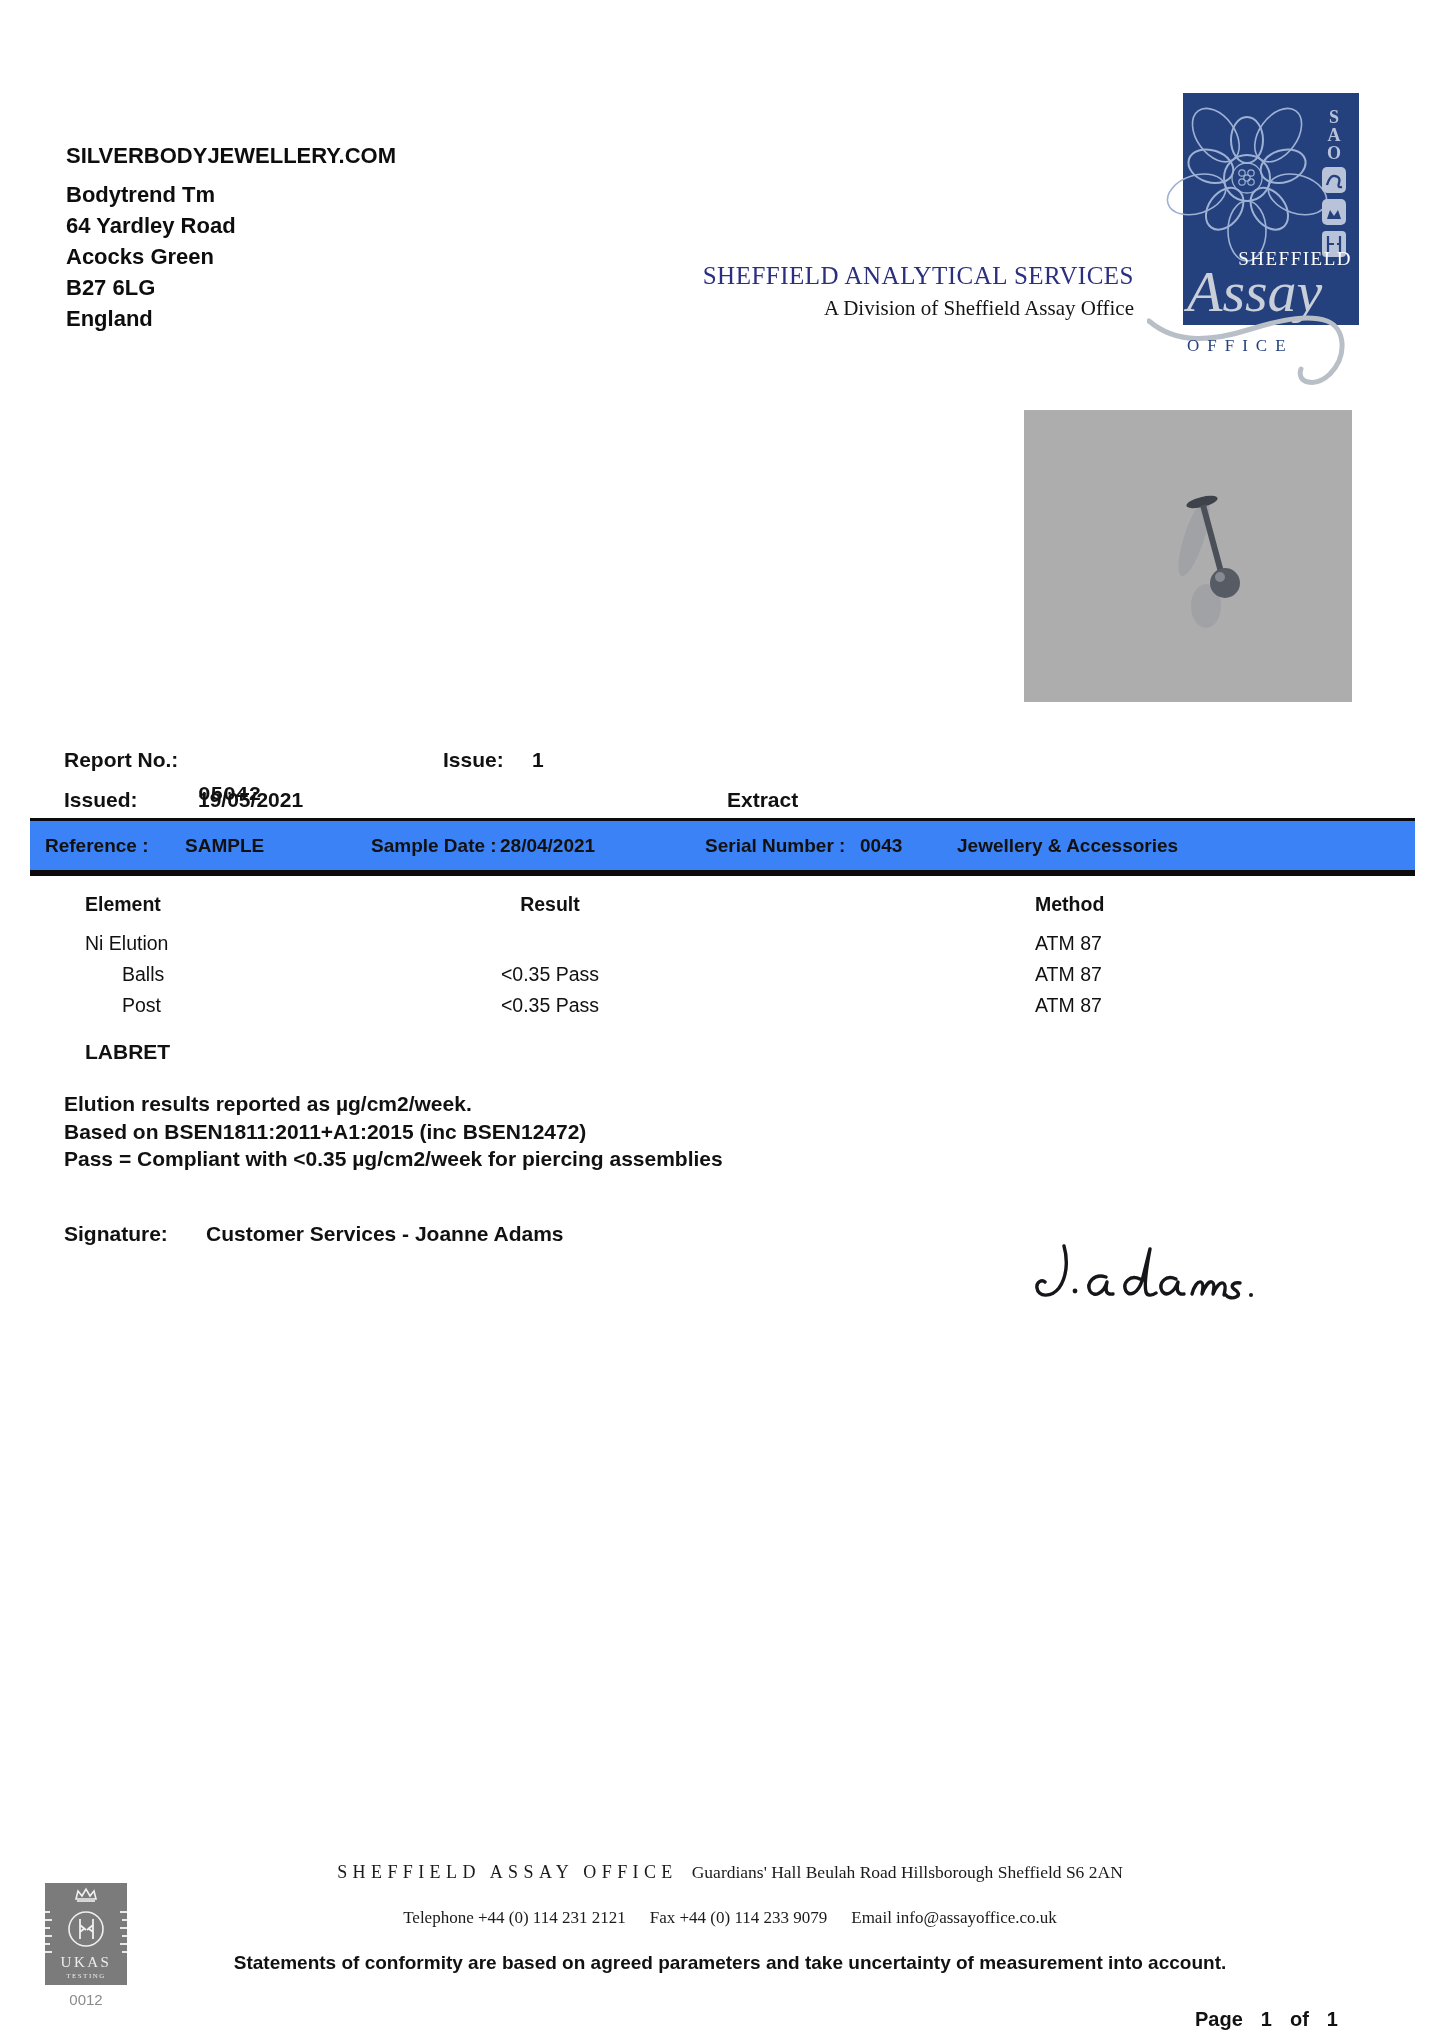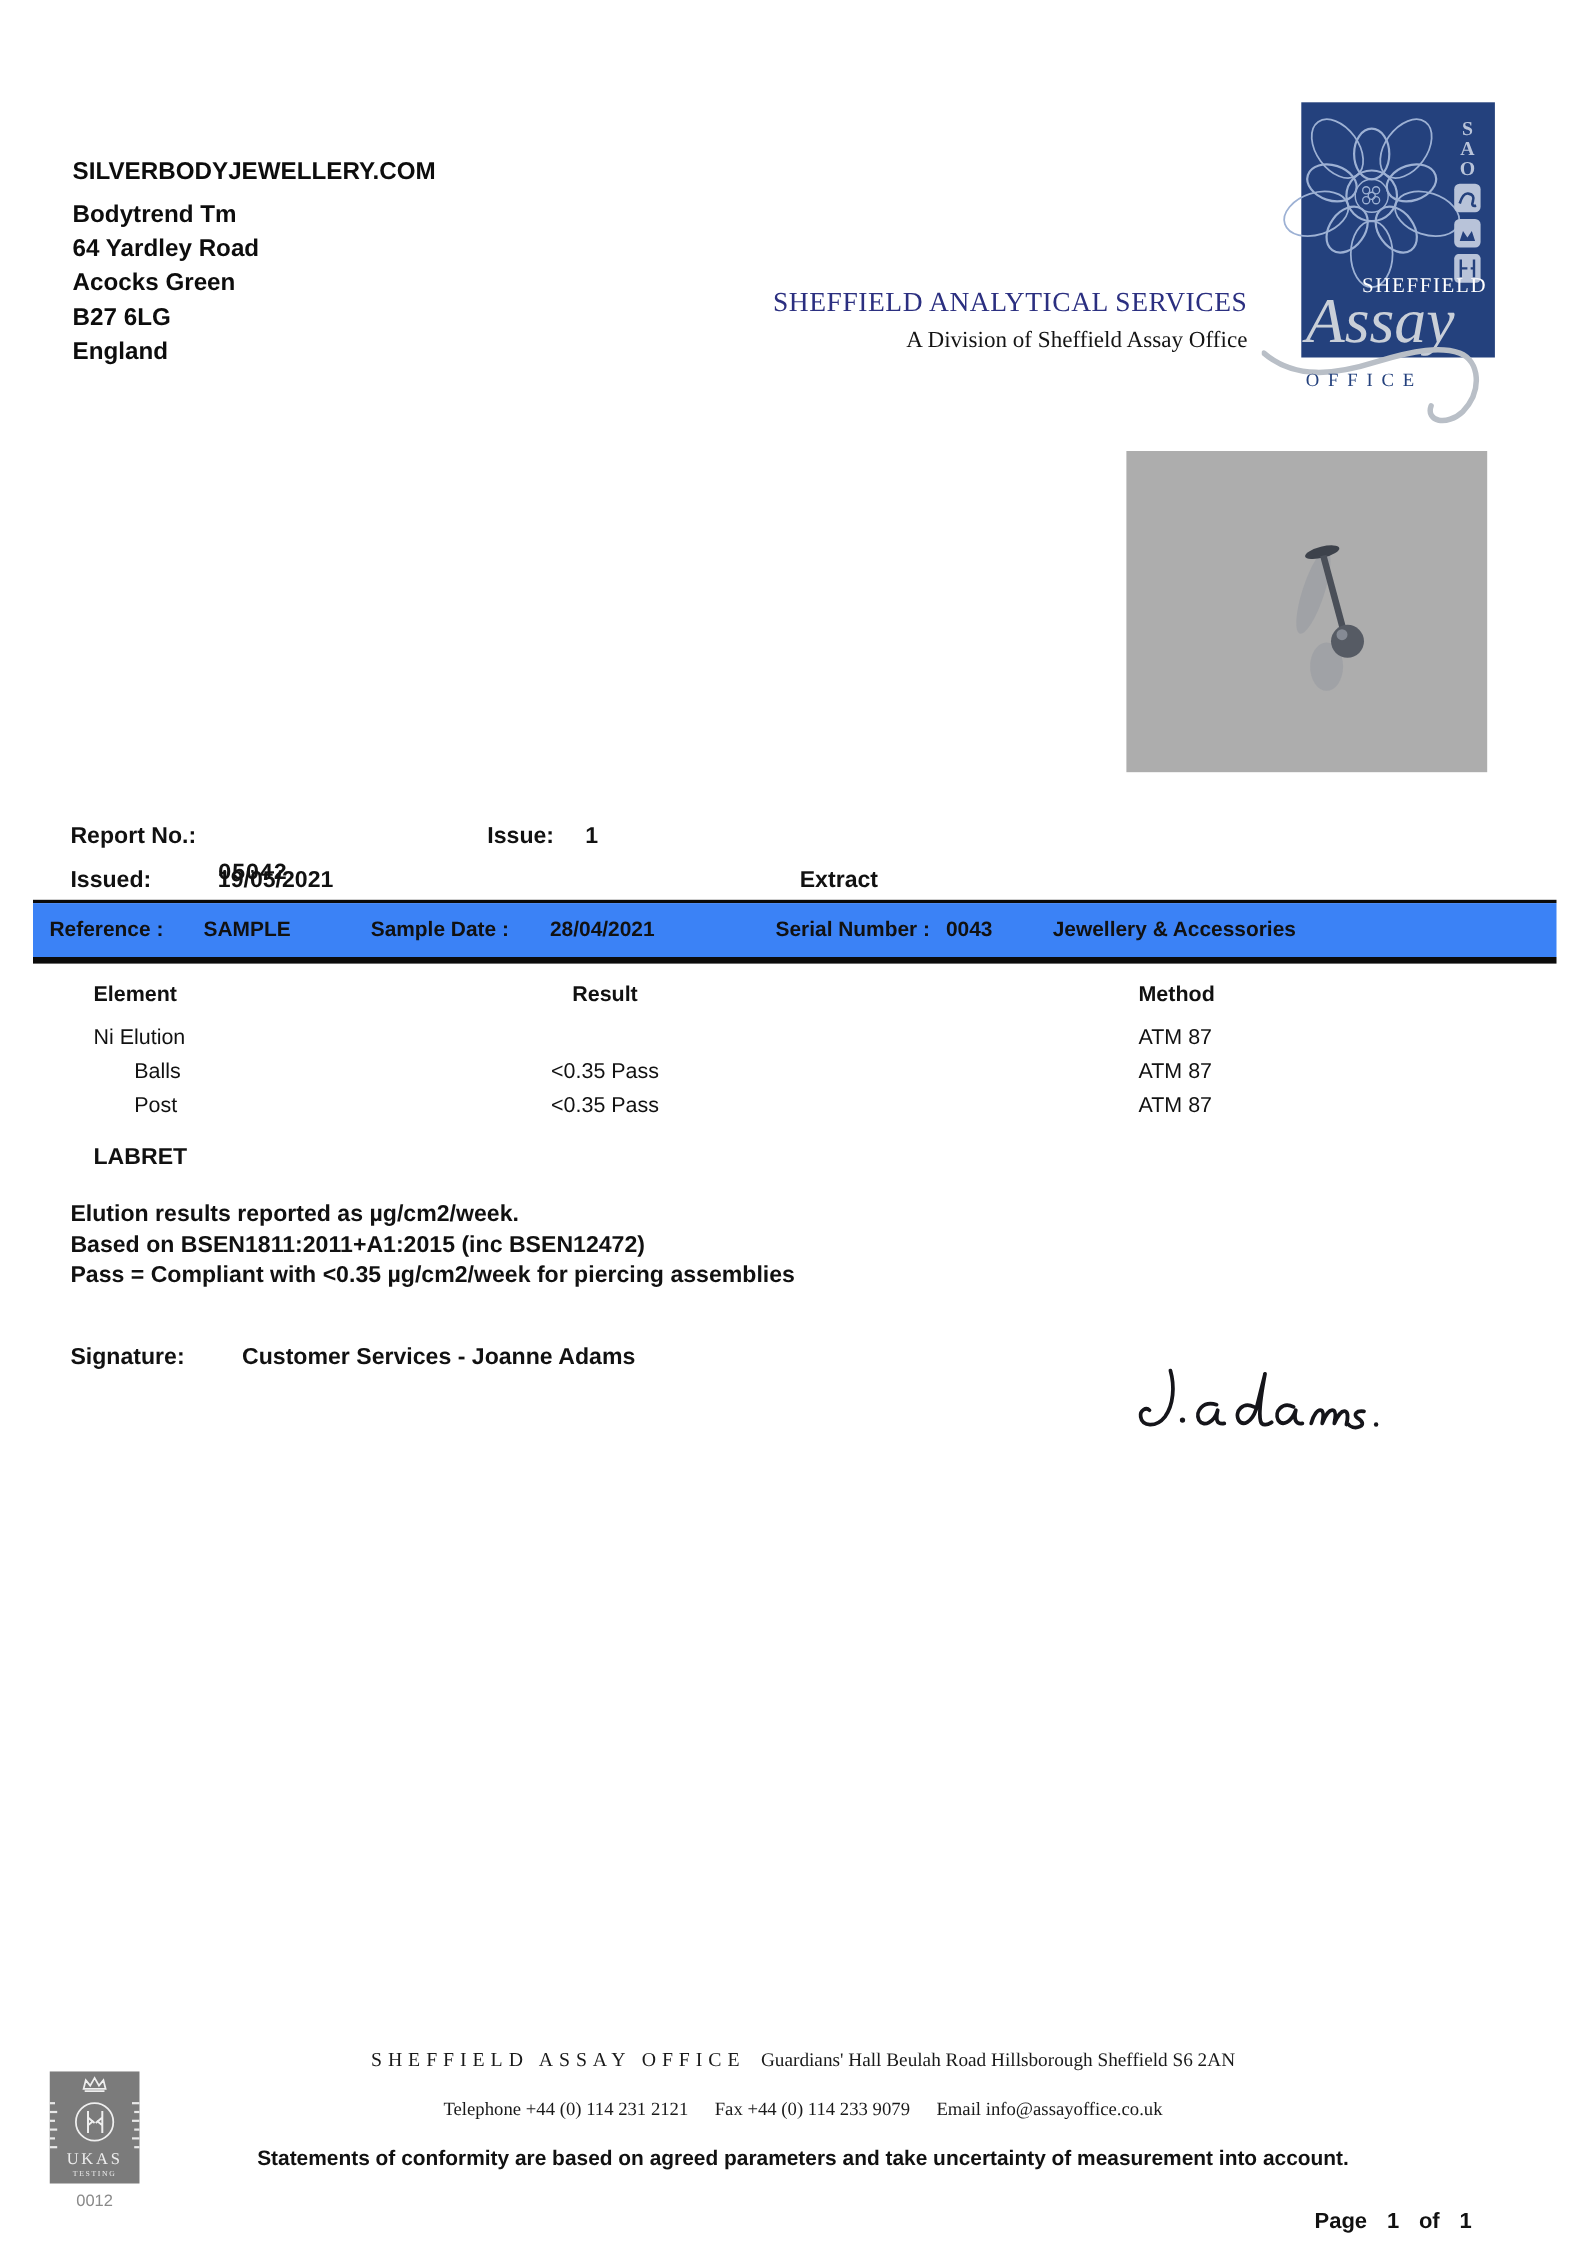--- a/index.html
+++ b/index.html
@@ -115,21 +115,21 @@
   <div class="abs lbl" style="left:443px;top:748px;">Issue:</div>
   <div class="abs lbl" style="left:532px;top:748px;">1</div>
   <div class="abs lbl" style="left:64px;top:788px;">Issued:</div>
   <div class="abs lbl" style="left:198px;top:788px;">19/05/2021</div>
   <div class="abs lbl" style="left:727px;top:788px;">Extract</div>
 
   <div class="abs hr" style="left:30px;top:818px;width:1385px;height:3px;"></div>
   <div class="abs band" style="left:30px;top:821px;width:1385px;height:49px;">
     <span class="abs" style="left:15px;top:14px;">Reference :</span>
     <span class="abs" style="left:155px;top:14px;">SAMPLE</span>
-    <span class="abs" style="left:307px;top:14px;">Sample Date :</span>
+    <span class="abs" style="left:341px;top:14px;">Sample Date :</span>
     <span class="abs" style="left:470px;top:14px;">28/04/2021</span>
     <span class="abs" style="left:675px;top:14px;">Serial Number :</span>
     <span class="abs" style="left:830px;top:14px;">0043</span>
     <span class="abs" style="left:927px;top:14px;">Jewellery &amp; Accessories</span>
   </div>
   <div class="abs hr" style="left:30px;top:870px;width:1385px;height:6px;"></div>
 
   <div class="abs tbl tblh" style="left:85px;top:893px;">Element</div>
   <div class="abs tbl tblh" style="left:440px;top:893px;width:220px;text-align:center;">Result</div>
   <div class="abs tbl tblh" style="left:1035px;top:893px;">Method</div>
@@ -147,21 +147,21 @@
 
   <div class="abs tbl tblh" style="left:85px;top:1040px;font-size:21px;">LABRET</div>
 
   <div class="abs notes" style="left:64px;top:1090px;">
     <div>Elution results reported as µg/cm2/week.</div>
     <div>Based on BSEN1811:2011+A1:2015 (inc BSEN12472)</div>
     <div>Pass = Compliant with &lt;0.35 µg/cm2/week for piercing assemblies</div>
   </div>
 
   <div class="abs lbl" style="left:64px;top:1222px;">Signature:</div>
-  <div class="abs lbl" style="left:220px;top:1222px;">Customer Services - Joanne Adams</div>
+  <div class="abs lbl" style="left:206px;top:1222px;">Customer Services - Joanne Adams</div>
 
   <svg class="abs" style="left:1030px;top:1240px;" width="240" height="84" viewBox="0 0 240 84">
     <g stroke="#15151a" stroke-width="3.4" fill="none" stroke-linecap="round" stroke-linejoin="round">
       <path d="M34 6 C38 20 37 37 29 48 C21 58 8 57 7 48 C6 42 12 39 15 42"></path>
       <path d="M76 37 C64 33 56 43 60 51 C64 58 74 53 77 42 C75 51 76 55 83 54"></path>
       <path d="M110 39 C100 34 92 43 96 51 C100 57 108 53 112 41 C114 33 118 17 120 9 C117 25 114 45 116 52 C117 56 122 56 126 53"></path>
       <path d="M146 39 C136 34 128 43 132 51 C136 57 144 53 148 42 C146 51 148 55 154 54"></path>
       <path d="M162 54 C164 46 168 41 171 42 C174 43 173 49 172 54 C175 46 179 41 182 42 C185 43 184 49 183 54 C186 47 190 42 193 43 C196 44 195 51 194 55"></path>
       <path d="M210 43 C203 42 200 46 204 49 C209 52 210 55 206 57 C202 59 197 57 196 55"></path>
     </g>

